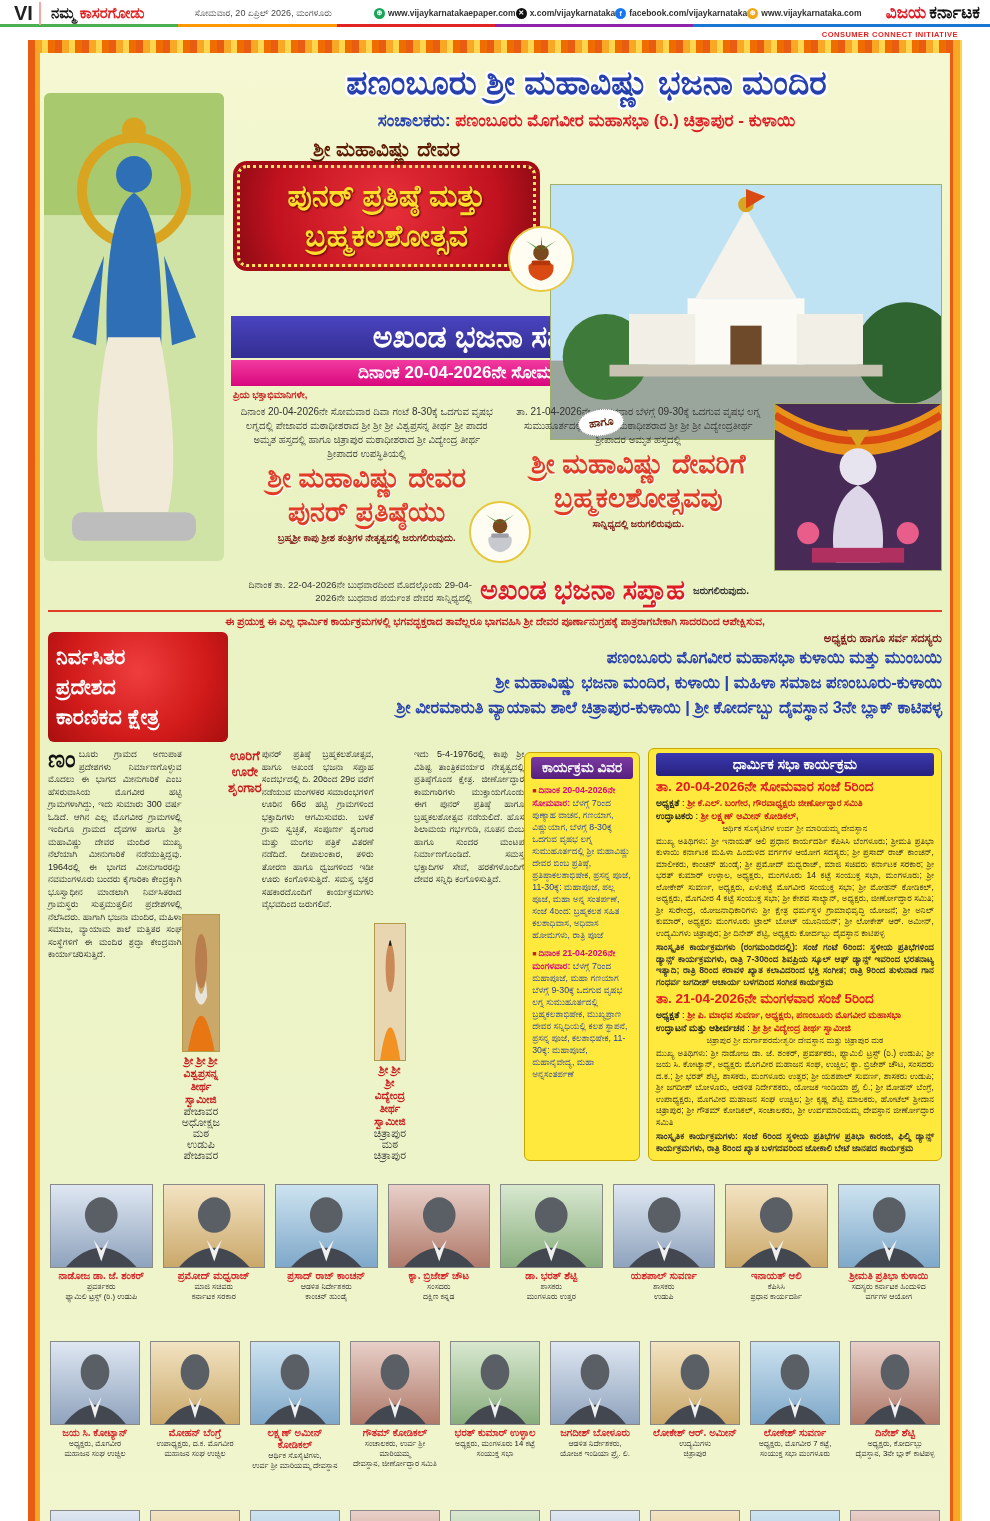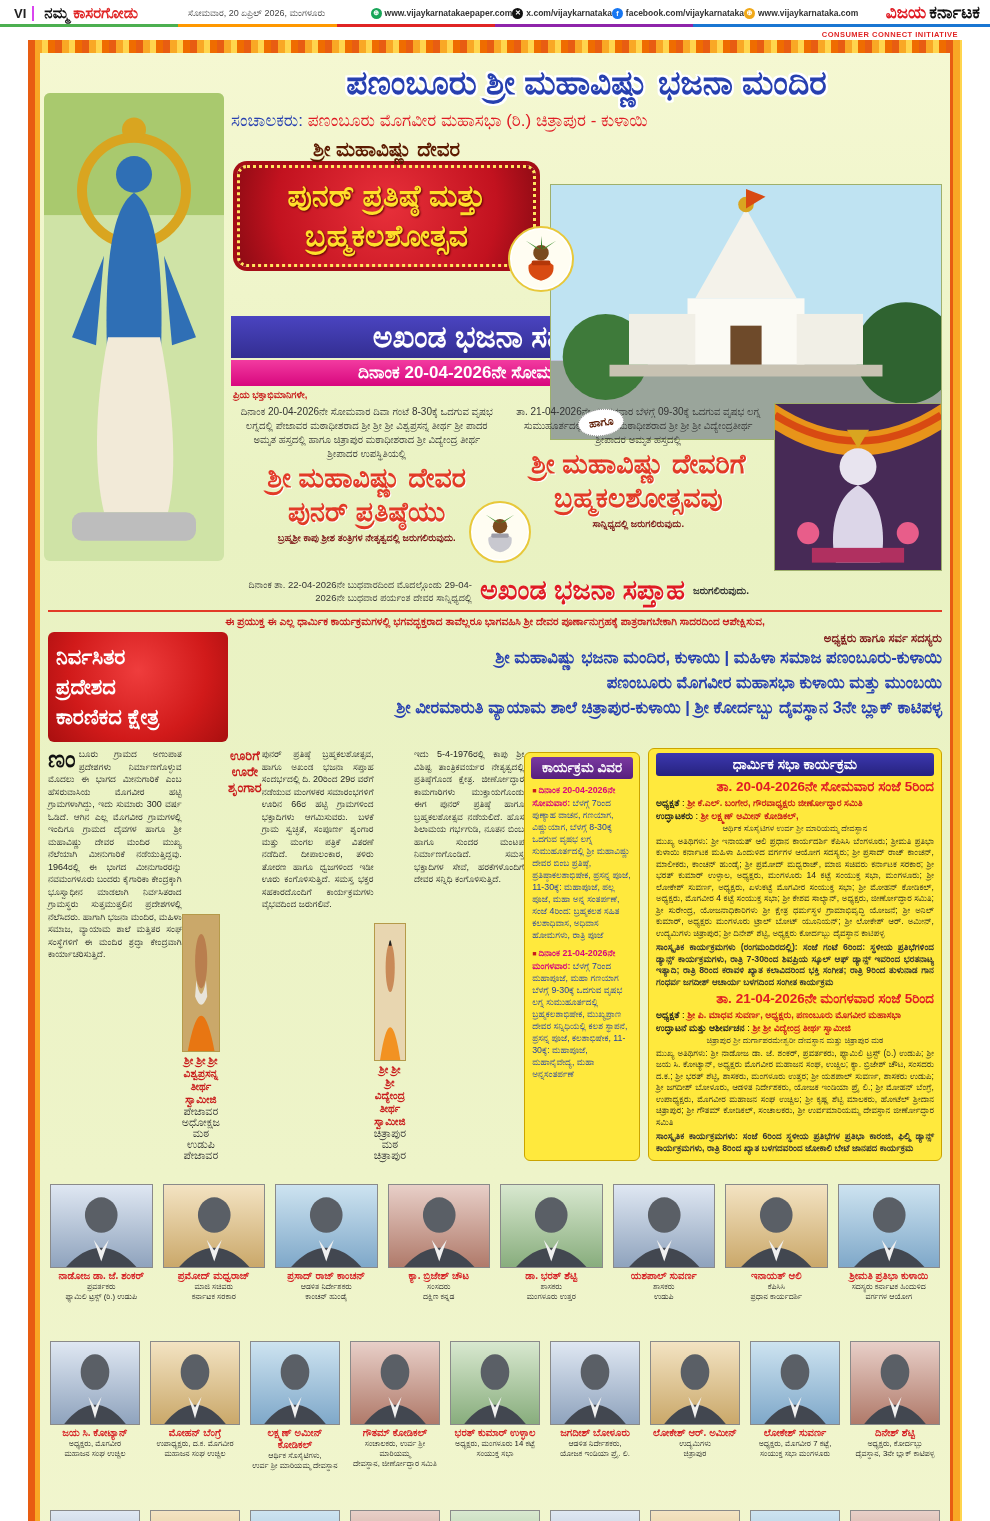--- a/index.html
+++ b/index.html
@@ -1,20 +1,20 @@
 <!DOCTYPE html>
 <html><head>
 <meta charset="utf-8">
 <style>
   *{box-sizing:border-box;margin:0;padding:0}
   html,body{background:#ffffff}
   body{width:990px;height:1521px;overflow:hidden;font-family:"Liberation Sans",sans-serif;margin:0 auto;position:relative}
   
   .masthead{display:flex;align-items:center;height:24px;padding:2px 10px 0 14px;gap:10px}
-  .mh-vi{font-weight:bold;font-size:13px;color:#222;border-right:2px solid #d946ef;padding-right:6px}
+  .mh-vi{font-weight:bold;font-size:20px;color:#222;border-right:2px solid #fca5a5;padding-right:6px}
   .mh-sec{font-size:15px;font-weight:bold;white-space:nowrap}
   .mh-namma{color:#111}
   .mh-kasargodu{color:#e02424}
   .mh-date{font-size:9px;color:#444;margin-left:40px;white-space:nowrap}
   .mh-links{display:flex;align-items:center;margin-left:18px;flex:1;justify-content:center}
   .mh-link{display:flex;align-items:center;gap:3px;font-size:8.5px;color:#333;font-weight:bold;cursor:pointer}
   .ic{width:11px;height:11px;border-radius:50%;color:#fff;font-size:7px;display:inline-flex;align-items:center;justify-content:center;font-weight:bold}
   .ic-globe{background:#18a558}
   .ic-x{background:#111}
   .ic-fb{background:#1877f2}
@@ -26,21 +26,21 @@
   .ccc{font-size:7.5px;color:#e02424;font-weight:bold;text-align:right;padding:3px 32px 1px 0;letter-spacing:.5px}
   
   .garland{margin:0 28px 4px 28px;padding:13px 12px;background:
      repeating-linear-gradient(90deg,#e85d12 0 7px,#f9a825 7px 14px,#ffd54d 14px 20px,#ef6c00 20px 27px)}
   .ad{background:linear-gradient(180deg,#f5f8d2 0,#e9f2c2 30%,#eef4c9 70%,#f2f6cf 100%);padding:6px 8px 8px 8px;position:relative}
   
   .ad-top{position:relative;padding-left:183px;min-height:505px}
   .statue{position:absolute;left:-4px;top:34px;width:180px;height:468px;border-radius:6px;overflow:hidden}
   .ad-title{font-size:33px;font-weight:bold;color:#2740b0;text-align:center;line-height:48px;
     text-shadow:2px 0 #fff,-2px 0 #fff,0 2px #fff,0 -2px #fff,2px 2px #fff,-2px -2px #fff,2px -2px #fff,-2px 2px #fff}
-  .ad-sub{font-size:17px;font-weight:normal;line-height:27px}
+  .ad-sub{text-align:center;font-size:17px;font-weight:bold;line-height:27px}
   .sub-label{color:#2740b0}
   .sub-main{color:#e01b24}
   .vis-row{position:relative;height:172px;padding-right:400px}
   .deity-line{font-size:20px;font-weight:bold;color:#5c1a00;text-align:center;margin:4px 0 4px 0}
   .event-box{background:radial-gradient(circle at 50% 40%,#e8303a 0,#c2121f 70%,#8e0b14 100%);border:3px dotted #ffe45e;border-radius:10px;margin:0 6px;padding:8px 4px;text-align:center;box-shadow:0 0 0 4px #a50d16}
   .event-box div{font-size:30px;font-weight:bold;color:#ffdf2b;line-height:40px;text-shadow:1px 1px 2px #5c0000}
   .kalasha{position:absolute;right:368px;top:88px;width:66px;height:66px;border-radius:50%;background:#fff;border:2px solid #e8c83a;z-index:3;overflow:hidden}
   .kalasha svg,.statue svg,.temple svg,.deity-photo svg{display:block;width:100%;height:100%}
   .temple{position:absolute;right:0;top:46px;width:392px;height:256px;overflow:hidden;border:1px solid #9eb06c}
   .band-row{margin-top:6px;margin-right:200px}
@@ -84,21 +84,21 @@
   .sw-line{font-size:11px;color:#333;line-height:11px}
   .program-box{margin-top:4px;background:#ffe93d;border:1.5px solid #caa400;border-radius:6px;overflow:hidden}
   .pb-title{background:linear-gradient(180deg,#7a3aa0,#571f7e);color:#fff;font-size:13.5px;font-weight:bold;text-align:center;padding:3px 0;margin:4px 6px;border-radius:3px}
   .pb-day{padding:1px 7px 5px 7px;font-size:8.8px;line-height:12px;text-align:left}
   .pb-date{color:#d8077e;font-weight:bold}
   .pb-date::before{content:"■ ";color:#c81a1a;font-size:7px}
   .pb-text{color:#1f3da8}
   
   .sabha-box{background:#ffe93d;border:1.5px solid #caa400;border-radius:6px;padding:4px 7px 6px 7px;height:100%}
   .sb-title{background:linear-gradient(180deg,#3c38b0,#26227e);color:#fff;font-size:14px;font-weight:bold;text-align:center;padding:3px 0;border-radius:3px}
-  .sb-date{color:#e01b24;font-size:13.5px;font-weight:bold;text-align:right;margin:3px 0 2px 0}
+  .sb-date{color:#e01b24;font-size:13.5px;font-weight:bold;text-align:left;margin:3px 0 2px 0}
   .sb-row{font-size:9.2px;line-height:12px;margin-bottom:1px}
   .sb-label{color:#222;font-weight:bold}
   .sb-val{color:#c81a1a;font-weight:bold}
   .sb-note{font-size:8.3px;color:#333;text-align:center;line-height:10.5px}
   .sb-guests{font-size:8.6px;color:#222;text-align:justify;line-height:11.5px;margin-top:2px}
   .sb-cultural{font-size:8.8px;color:#333;text-align:justify;line-height:11.5px;margin-top:3px;font-weight:bold}
   
   .prow{display:flex;gap:10px;margin-top:7px;padding:16px 2px}
   .pcell{flex:1;text-align:center;min-width:0}
   .photo{height:84px;border:1px solid #8a8a8a;overflow:hidden;background:#cfd8e8}
@@ -265,22 +265,22 @@
   <div class="orgs-row">
     <div class="side-box">
       <div>ನಿರ್ವಸಿತರ</div>
       <div>ಪ್ರದೇಶದ</div>
       <div>ಕಾರಣಿಕದ ಕ್ಷೇತ್ರ</div>
     </div>
     <div class="orgs">
       <div class="signoff">ಅಧ್ಯಕ್ಷರು ಹಾಗೂ ಸರ್ವ ಸದಸ್ಯರು</div>
       <div>
 
-      <div class="org-line">ಶ್ರೀ ಮಹಾವಿಷ್ಣು ಭಜನಾ ಮಂದಿರ, ಕುಳಾಯಿ | ಮಹಿಳಾ ಸಮಾಜ ಪಣಂಬೂರು-ಕುಳಾಯಿ</div>
-            <div class="org-line">ಪಣಂಬೂರು ಮೊಗವೀರ ಮಹಾಸಭಾ ಕುಳಾಯಿ ಮತ್ತು ಮುಂಬಯಿ</div>
+      <div class="org-line">ಪಣಂಬೂರು ಮೊಗವೀರ ಮಹಾಸಭಾ ಕುಳಾಯಿ ಮತ್ತು ಮುಂಬಯಿ</div>
+            <div class="org-line">ಶ್ರೀ ಮಹಾವಿಷ್ಣು ಭಜನಾ ಮಂದಿರ, ಕುಳಾಯಿ | ಮಹಿಳಾ ಸಮಾಜ ಪಣಂಬೂರು-ಕುಳಾಯಿ</div>
             <div class="org-line">ಶ್ರೀ ವೀರಮಾರುತಿ ವ್ಯಾಯಾಮ ಶಾಲೆ ಚಿತ್ರಾಪುರ-ಕುಳಾಯಿ | ಶ್ರೀ ಕೋರ್ದಬ್ಬು ದೈವಸ್ಥಾನ 3ನೇ ಬ್ಲಾಕ್ ಕಾಟಿಪಳ್ಳ</div>
           </div>
     </div>
   </div>
 
   <div class="article-row">
     <div class="a-col a1">
       <p class="a-text">ಣಂಬೂರು ಗ್ರಾಮದ ಅಣುಪಾತ ಪ್ರದೇಶಗಳು ನಿರ್ಮಾಣಗೊಳ್ಳುವ ಮೊದಲು ಈ ಭಾಗದ ಮೀನುಗಾರಿಕೆ ಎಂಬ ಹೆಸರುವಾಸಿಯ ಮೊಗವೀರ ಹಟ್ಟಿ ಗ್ರಾಮಗಳಾಗಿದ್ದು, ಇದು ಸುಮಾರು 300 ವರ್ಷ ಓಡಿದೆ. ಆಗಿನ ಎಲ್ಲ ಮೊಗವೀರ ಗ್ರಾಮಗಳಲ್ಲಿ ಇಂದಿಗೂ ಗ್ರಾಮದ ದೈವಗಳ ಹಾಗೂ ಶ್ರೀ ಮಹಾವಿಷ್ಣು ದೇವರ ಮಂದಿರ ಮುಖ್ಯ ನೆಲೆಯಾಗಿ ಮೀನುಗಾರಿಕೆ ನಡೆಯುತ್ತಿದ್ದವು. 1964ರಲ್ಲಿ ಈ ಭಾಗದ ಮೀನುಗಾರರನ್ನು ನವಮಂಗಳೂರು ಬಂದರು ಕೈಗಾರಿಕಾ ಕೇಂದ್ರಕ್ಕಾಗಿ ಭೂಸ್ವಾಧೀನ ಮಾಡಲಾಗಿ ನಿರ್ವಸಿತರಾದ ಗ್ರಾಮಸ್ಥರು ಸುತ್ತಮುತ್ತಲಿನ ಪ್ರದೇಶಗಳಲ್ಲಿ ನೆಲೆಸಿದರು. ಹಾಗಾಗಿ ಭಜನಾ ಮಂದಿರ, ಮಹಿಳಾ ಸಮಾಜ, ವ್ಯಾಯಾಮ ಶಾಲೆ ಮತ್ತಿತರ ಸಂಘ ಸಂಸ್ಥೆಗಳಿಗೆ ಈ ಮಂದಿರ ಶ್ರದ್ಧಾ ಕೇಂದ್ರವಾಗಿ ಕಾರ್ಯಾಚರಿಸುತ್ತಿದೆ.</p>
       <div class="swami">
         <div class="swami-photo">

